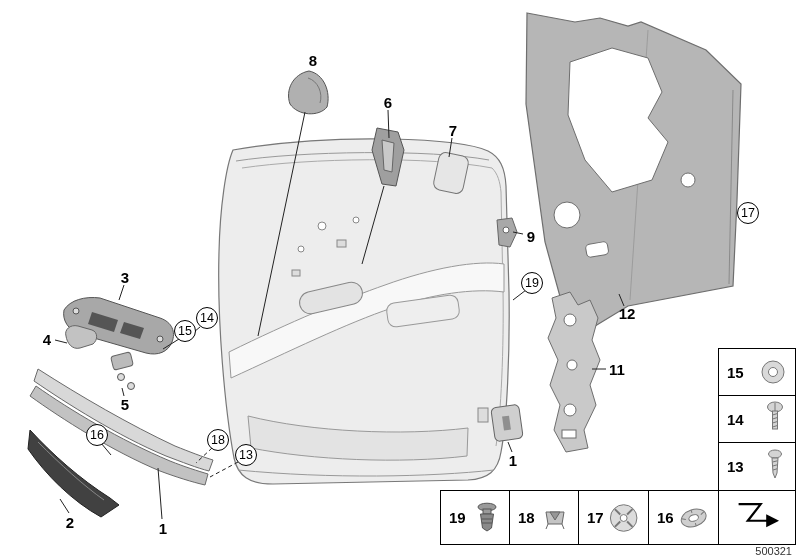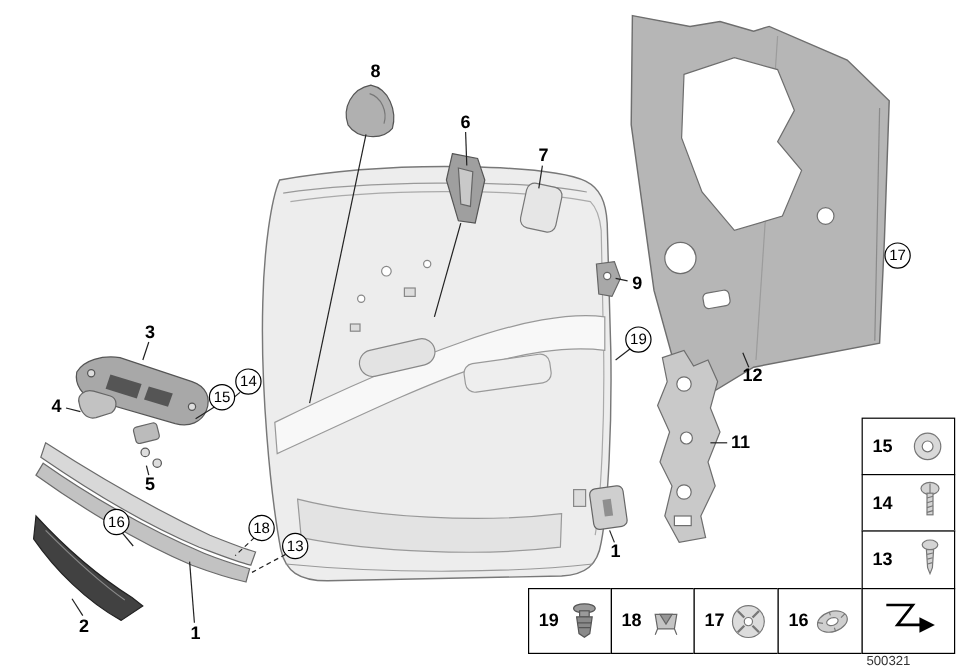--- a/index.html
+++ b/index.html
@@ -6,21 +6,21 @@
   body{width:800px;height:560px;overflow:hidden;font-family:"Liberation Sans",sans-serif;}
   .stage{position:relative;width:800px;height:560px;background:#fff;}
   .art{position:absolute;left:0;top:0;}
   .co{position:absolute;transform:translate(-50%,-50%);font-weight:bold;font-size:15px;color:#000;line-height:1;}
   .cc{position:absolute;width:22px;height:22px;border:1.3px solid #000;border-radius:50%;
       display:flex;align-items:center;justify-content:center;font-size:12.5px;color:#000;
       background:#fff;transform:translate(-50%,-50%);box-sizing:border-box;line-height:1;}
   .cell{position:absolute;border:1.2px solid #000;background:#fff;display:flex;align-items:center;box-sizing:border-box;}
   .cell .num{font-weight:bold;font-size:15px;margin-left:8px;color:#000;}
   .cell .icn{margin-left:auto;margin-right:5px;display:block;}
-  .docnum{position:absolute;left:722px;top:545px;width:70px;text-align:left;font-size:11px;color:#333;}
+  .docnum{position:absolute;left:722px;top:545px;width:70px;text-align:right;font-size:11px;color:#333;}
 </style>
 </head>
 <body>
 
 <div class="stage">
 
   <svg class="art" width="800" height="560" viewBox="0 0 800 560">
 
     <g>
       <path d="M527,13 L575,22 L600,18 L628,26 L641,22 L706,50 L741,84 L737,200 L733,286 L628,306 L572,340 L545,242 L526,104 Z" fill="#b6b6b6" stroke="#6e6e6e" stroke-width="1.2"></path>

